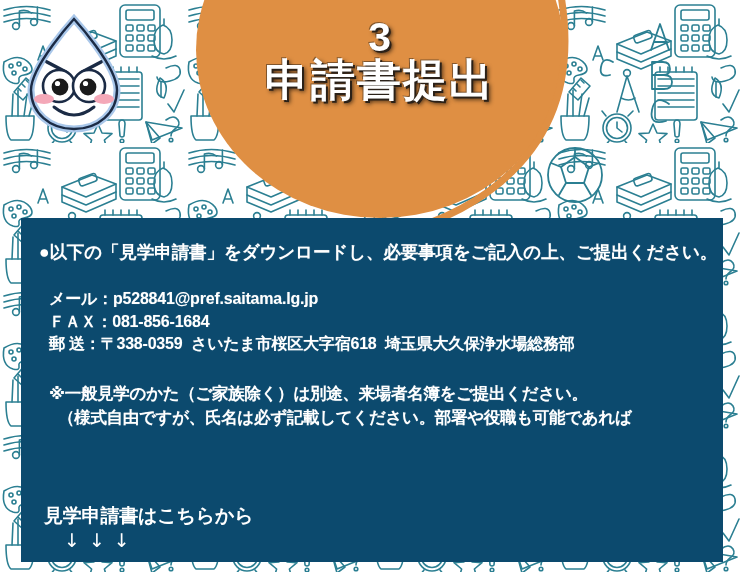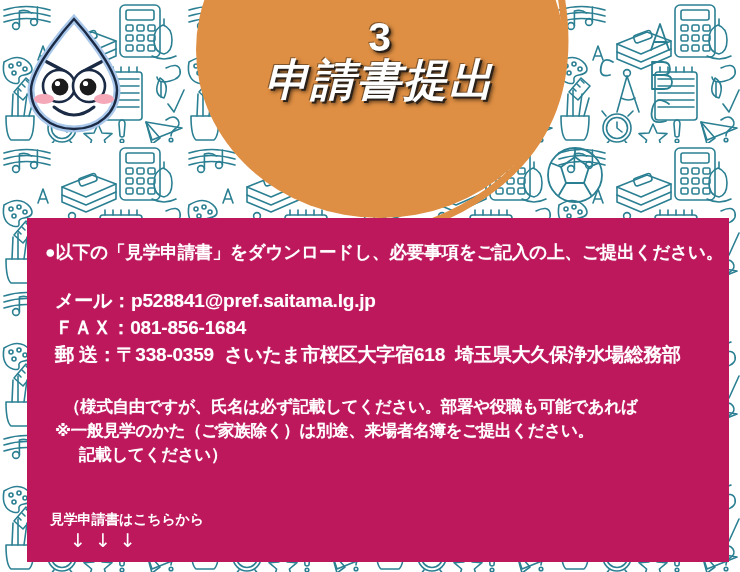--- a/index.html
+++ b/index.html
@@ -61,40 +61,39 @@
     user-select: none;
   }
   #hero-number {
     font-size: 41px;
     letter-spacing: 0.5px;
   }
   #hero-heading {
     font-size: 44px;
     letter-spacing: 2px;
     margin-top: -2px;
-    font-style: italic;
   }
 
   
   #mascot {
     position: absolute;
     left: 22px;
     top: 14px;
     width: 104px;
     height: 120px;
   }
 
   
   #info-panel {
     position: absolute;
-    left: 27px;
+    left: 21px;
     top: 218px;
     width: 702px;
     height: 344px;
-    background: #be185d;
+    background: #0c4a6e;
     color: #ffffff;
     box-sizing: border-box;
     padding: 22px 14px 0 14px;
     overflow: hidden;
   }
   .ln {
     font-weight: bold;
     white-space: pre;
     letter-spacing: 0.2px;
     text-shadow: 0 0 1px rgba(255,255,255,0.35);
@@ -102,21 +101,21 @@
   #lead-line {
     font-size: 17.5px;
     margin-left: 4px;
     letter-spacing: -0.1px;
   }
   #contact-block {
     margin-top: 24px;
     margin-left: 14px;
   }
   #contact-block .ln {
-    font-size: 19px;
+    font-size: 16px;
     line-height: 1.42;
     letter-spacing: -0.2px;
   }
   #note-block {
     margin-top: 26px;
     margin-left: 14px;
   }
   #note-block .ln {
     font-size: 16.5px;
     line-height: 1.45;
@@ -124,21 +123,21 @@
   }
   #note-block .indent1 { padding-left: 9px; }
   #note-block .indent2 { padding-left: 24px; }
 
   #download-block {
     position: absolute;
     left: 23px;
     bottom: 12px;
   }
   #download-label {
-    font-size: 14px;
+    font-size: 19px;
     font-weight: bold;
     letter-spacing: -0.2px;
   }
   #download-arrows {
     margin-top: 2px;
     padding-left: 20px;
     font-size: 19px;
     letter-spacing: 9px;
     font-family: "DejaVu Sans", sans-serif;
     line-height: 1.0;
@@ -281,23 +280,22 @@
 
     <div class="ln" id="lead-line">●以下の「見学申請書」をダウンロードし、必要事項をご記入の上、ご提出ください。</div>
 
     <div id="contact-block">
       <div class="ln">メール：p528841@pref.saitama.lg.jp</div>
       <div class="ln">ＦＡＸ：081-856-1684</div>
       <div class="ln">郵 送：〒338-0359  さいたま市桜区大字宿618  埼玉県大久保浄水場総務部</div>
     </div>
 
     <div id="note-block">
+      <div class="ln">※一般見学のかた（ご家族除く）は別途、来場者名簿をご提出ください。</div>
       <div class="ln indent1">（様式自由ですが、氏名は必ず記載してください。部署や役職も可能であれば</div>
-      <div class="ln">※一般見学のかた（ご家族除く）は別途、来場者名簿をご提出ください。</div>
-      <div class="ln indent2">記載してください）</div>
     </div>
 
     <div id="download-block">
       <div id="download-label">見学申請書はこちらから</div>
       <div id="download-arrows">↓↓↓</div>
     </div>
 
   </div>
 
 </div>

